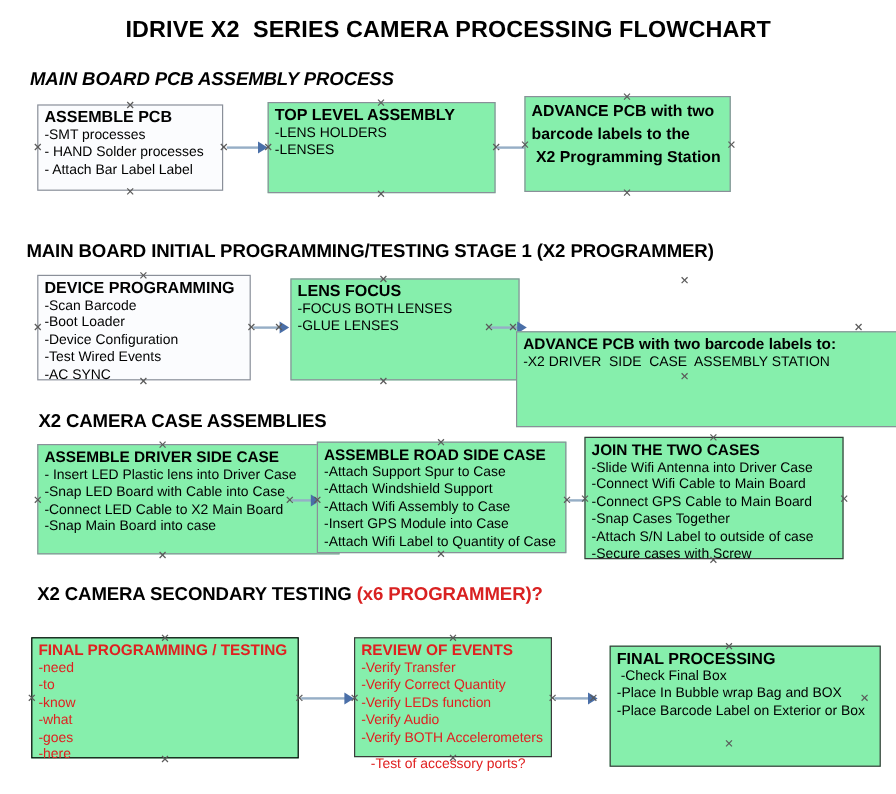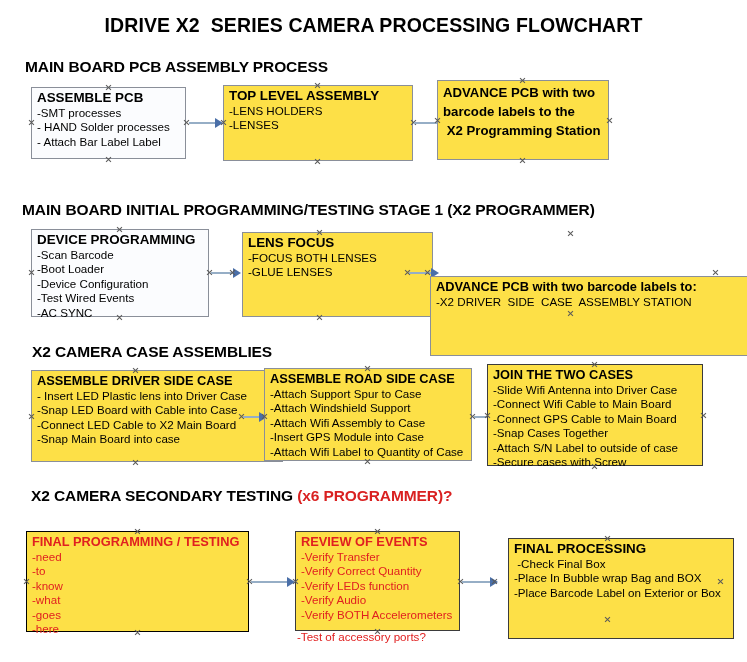--- a/index.html
+++ b/index.html
@@ -43,21 +43,21 @@
     letter-spacing: -0.1px;
   }
   .section-head .accent {
     color: #d92121;
   }
 
   
   .node {
     position: absolute;
     box-sizing: border-box;
-    background: #fde047;
+    background: #86efac;
     border: 1px solid #8a8f99;
     padding: 2px 0 0 3px;
   }
   .node.dark-border  { border: 1px solid #3b3b3b; }
   .node.black-border { border: 1px solid #000000; }
   .node.white        { background: #fbfcfe; }
 
   .node .title {
     font-size: 13.4px;
     font-weight: bold;
@@ -147,21 +147,21 @@
   .handle::before { transform: rotate(45deg); }
   .handle::after  { transform: rotate(-45deg); }
 </style>
 </head>
 <body>
 
 <div id="canvas">
 
   <div class="doc-title">IDRIVE X2  SERIES CAMERA PROCESSING FLOWCHART</div>
 
-  <div class="section-head" style="left:25px; top:58px;">MAIN BOARD PCB ASSEMBLY PROCESS</div>
+  <div class="section-head" style="left:25px; top:58px;font-style:italic;">MAIN BOARD PCB ASSEMBLY PROCESS</div>
 
   <div class="node white" style="left:31px; top:87px; width:155px; height:72px;">
     <div class="title">ASSEMBLE PCB</div>
     <ul>
       <li>-SMT processes</li>
       <li>- HAND Solder processes</li>
       <li>- Attach Bar Label Label</li>
     </ul>
   </div>
   <div class="handle" style="left:105px; top:84px;"></div>
@@ -334,21 +334,21 @@
   <div class="node red dark-border" style="left:295px; top:531px; width:165px; height:100px;">
     <div class="title small">REVIEW OF EVENTS</div>
     <ul>
       <li>-Verify Transfer</li>
       <li>-Verify Correct Quantity</li>
       <li>-Verify LEDs function</li>
       <li>-Verify Audio</li>
       <li>-Verify BOTH Accelerometers</li>
     </ul>
   </div>
-  <div class="overflow-line" style="left:297px; top:630px;">-Test of accessory ports?</div>
+  <div class="overflow-line" style="left:309px; top:630px;">-Test of accessory ports?</div>
   <div class="handle" style="left:374px; top:528px;"></div>
   <div class="handle" style="left:374px; top:628px;"></div>
   <div class="handle" style="left:292px; top:578px;"></div>
   <div class="handle" style="left:457px; top:578px;"></div>
 
   <div class="connector" style="left:462px; top:577px; width:38px;">
     <div class="shaft" style="width:30px;"></div>
     <div class="head" style="left:28px;"></div>
   </div>
 

